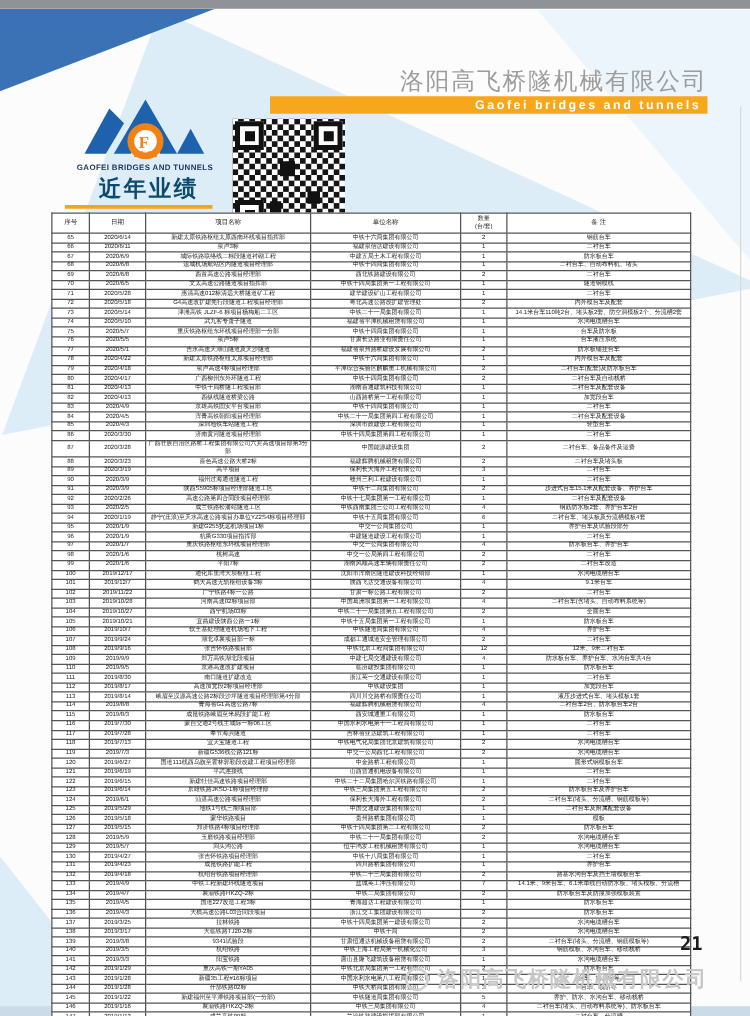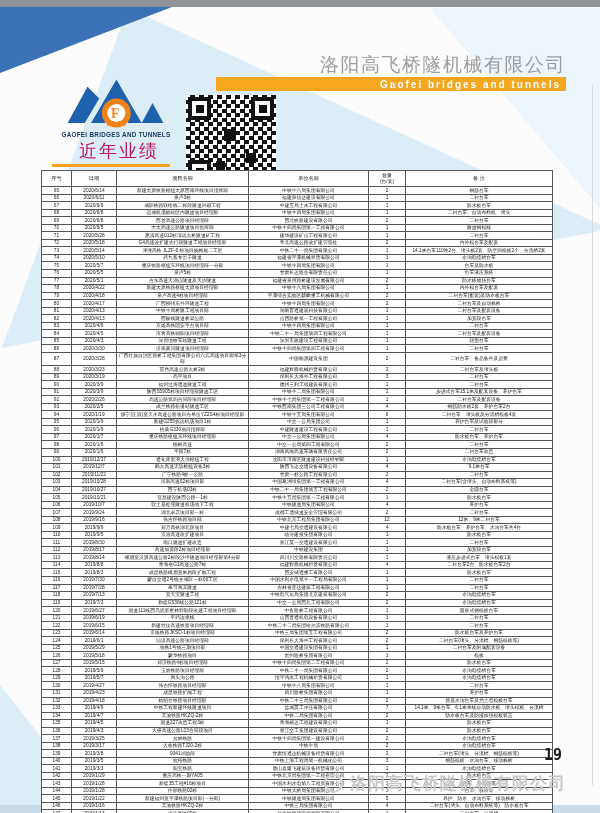--- a/index.html
+++ b/index.html
@@ -19,22 +19,22 @@
   .page-edge-line{position:absolute;left:592px;top:85px;width:1px;height:700px;background:#d9d9d9;}
   
   .company-name{position:absolute;right:34px;top:52px;font-size:19px;color:#9d9d9d;
        letter-spacing:1.5px;white-space:nowrap;}
   .banner{position:absolute;left:216px;top:77px;width:350px;height:14px;background:#f7a71e;
        display:flex;align-items:center;justify-content:flex-end;padding-right:5px;box-sizing:border-box;}
   .banner span{color:#fff;font-weight:bold;font-size:10px;letter-spacing:2px;white-space:nowrap;}
   .logo-box{position:absolute;left:62px;top:76px;width:116px;height:54px;}
   .logo-caption{position:absolute;left:48px;top:131px;width:136px;text-align:center;
        font-size:6.3px;font-weight:bold;color:#16355e;letter-spacing:.3px;white-space:nowrap;}
-  .section-title{position:absolute;left:79px;top:139px;font-size:18px;font-weight:normal;
-       color:#be185d;letter-spacing:2px;}
+  .section-title{position:absolute;left:79px;top:139px;font-size:18px;font-weight:bold;
+       color:#0c4a6e;letter-spacing:2px;}
   .title-underline{position:absolute;left:52px;top:164px;width:118px;height:2.5px;background:#f6a41f;}
   
   .qr{position:absolute;left:186px;top:95px;width:90px;height:90px;background:#fff;}
   .qr-pattern{position:absolute;inset:0;
        background:repeating-conic-gradient(#151515 0% 25%,#ffffff 0% 50%);background-size:9px 9px;}
   .finder{position:absolute;width:15px;height:15px;border:4px solid #111;background:#fff;}
   .finder>div{position:absolute;left:3.5px;top:3.5px;width:8px;height:8px;background:#111;}
   .f-tl{left:2px;top:2px;} .f-tr{right:2px;top:2px;} .f-bl{left:2px;bottom:2px;}
   .qr-blk{position:absolute;background:#111;}
   
@@ -783,17 +783,17 @@
           <td>2019/1/13</td>
           <td>成兰高铁09标</td>
           <td>兰渝铁路建设指挥部有限公司</td>
           <td>1</td>
           <td>二衬台车、分流槽</td>
         </tr>
       </tbody>
   </table>
 </div>
 
-<div class="page-num">19</div>
+<div class="page-num">21</div>
 <div class="footer">
   <div class="footer-ring"></div>
   <div class="footer-text">洛阳高飞桥隧机械有限公司</div>
 </div>
 
 </body></html>

